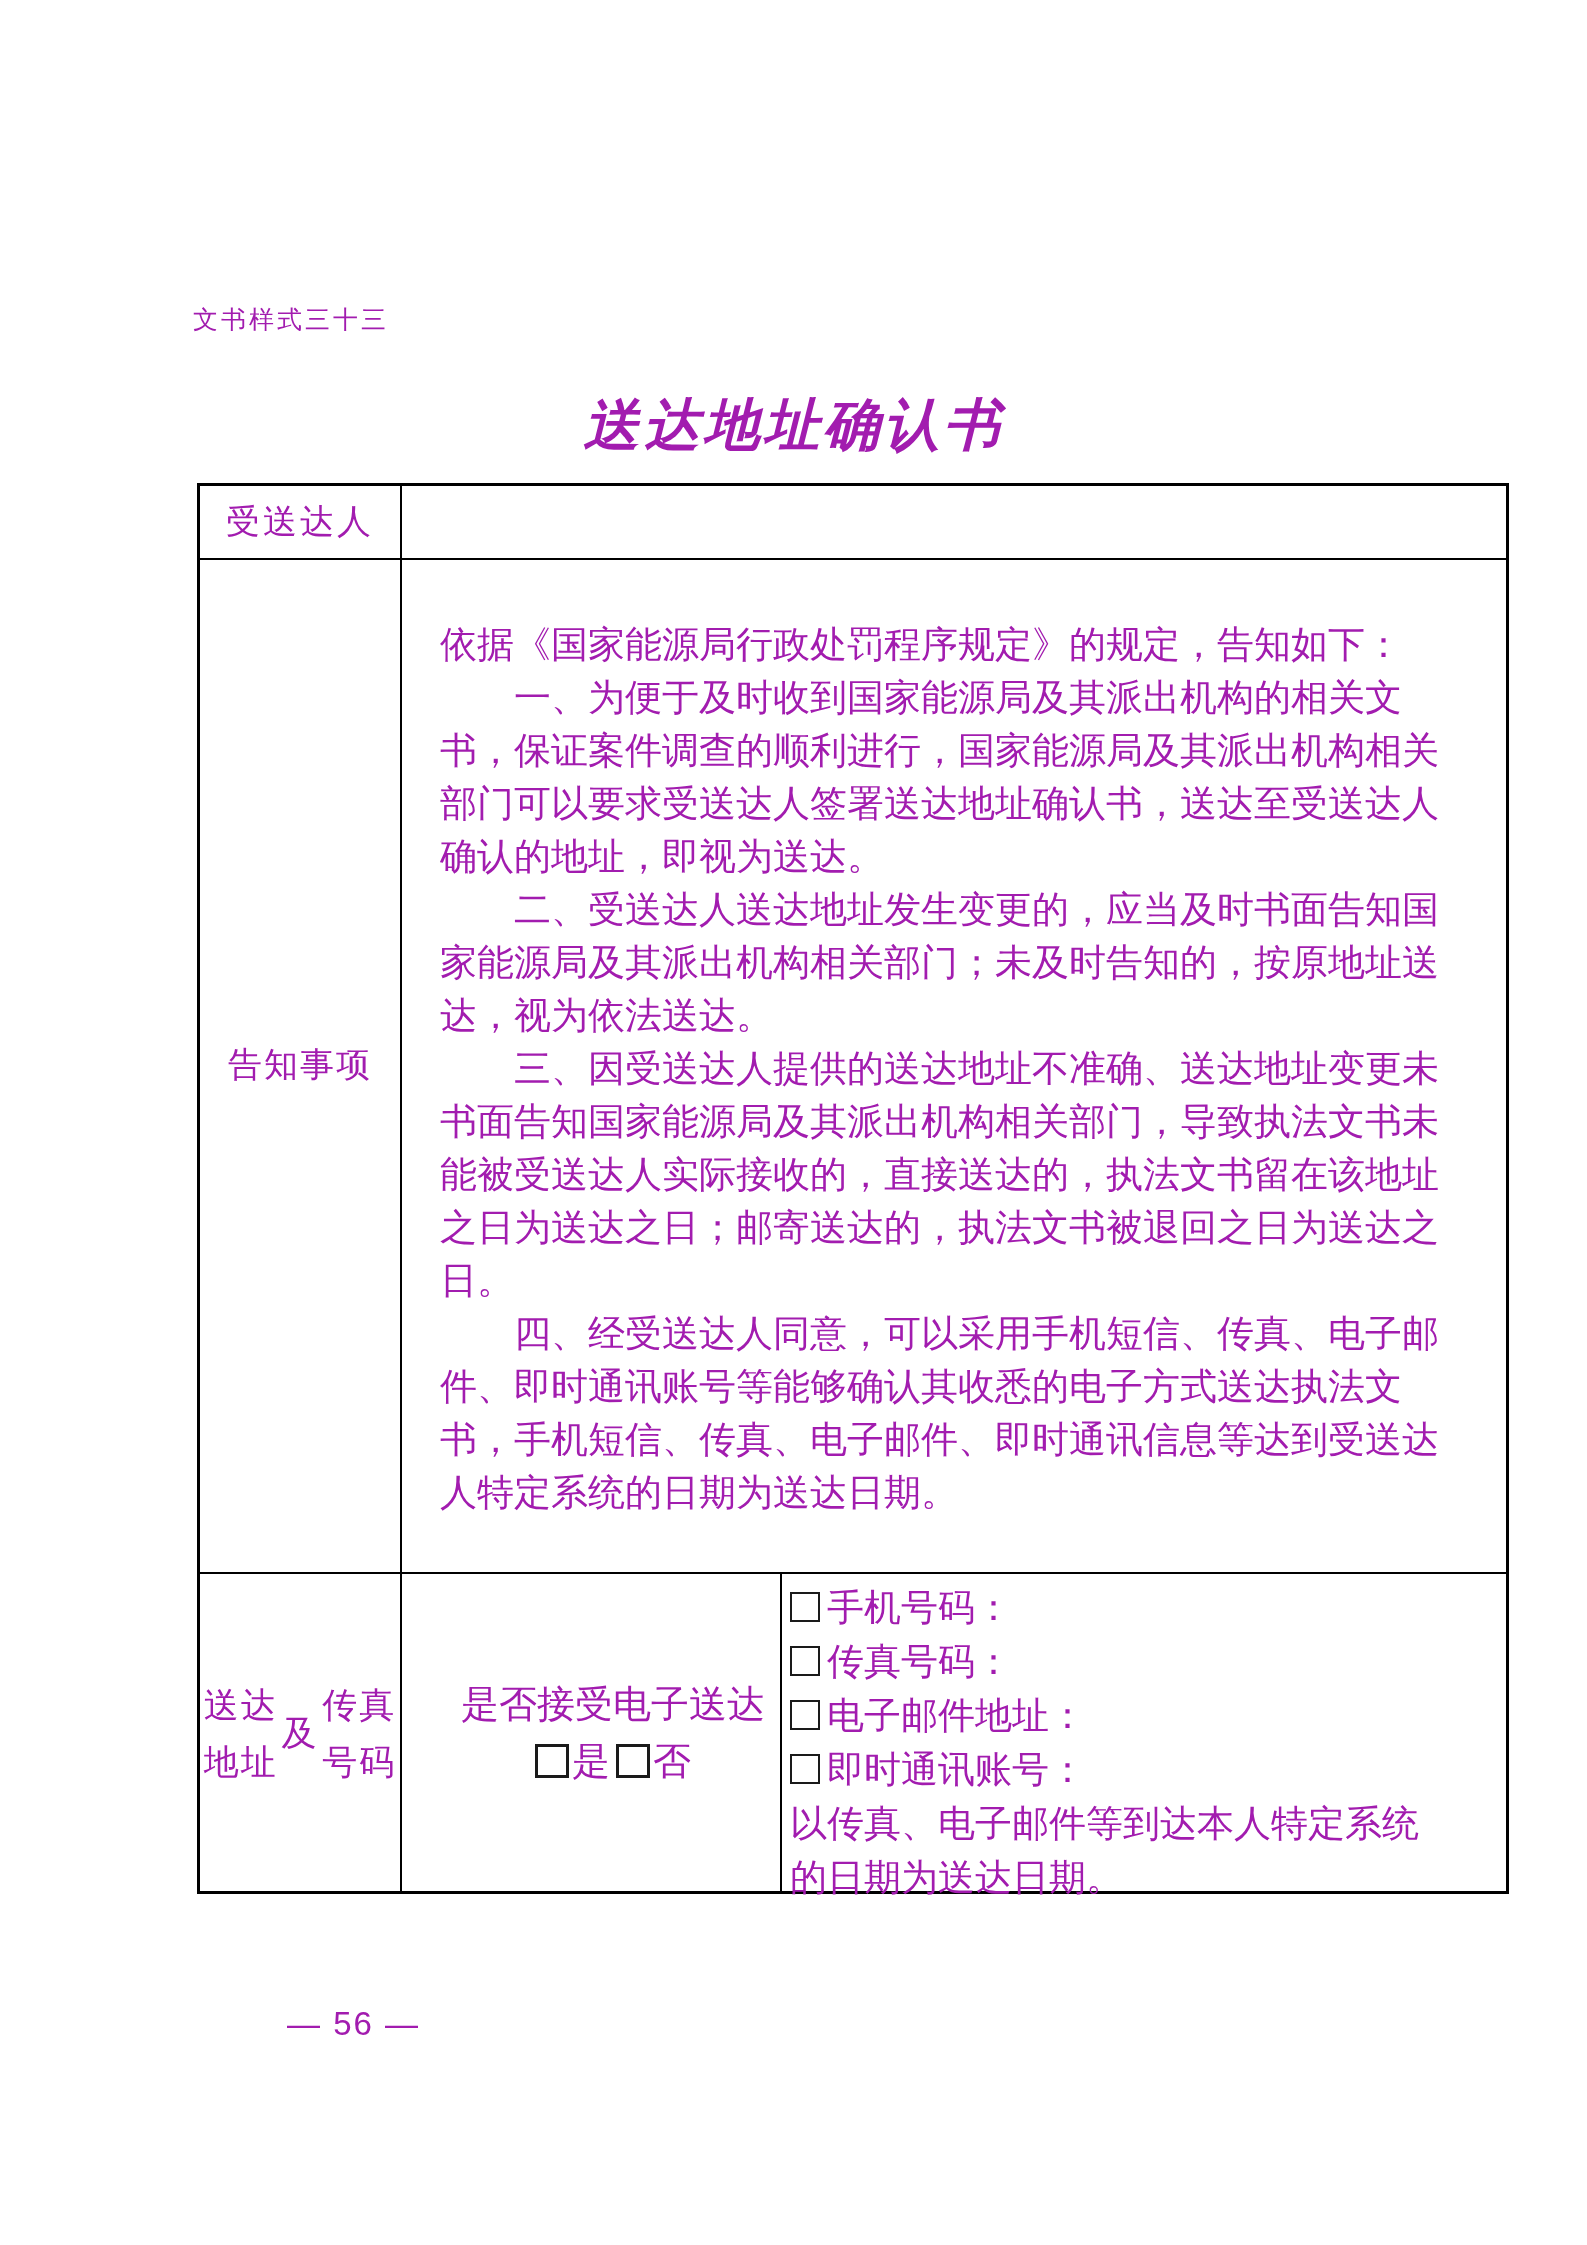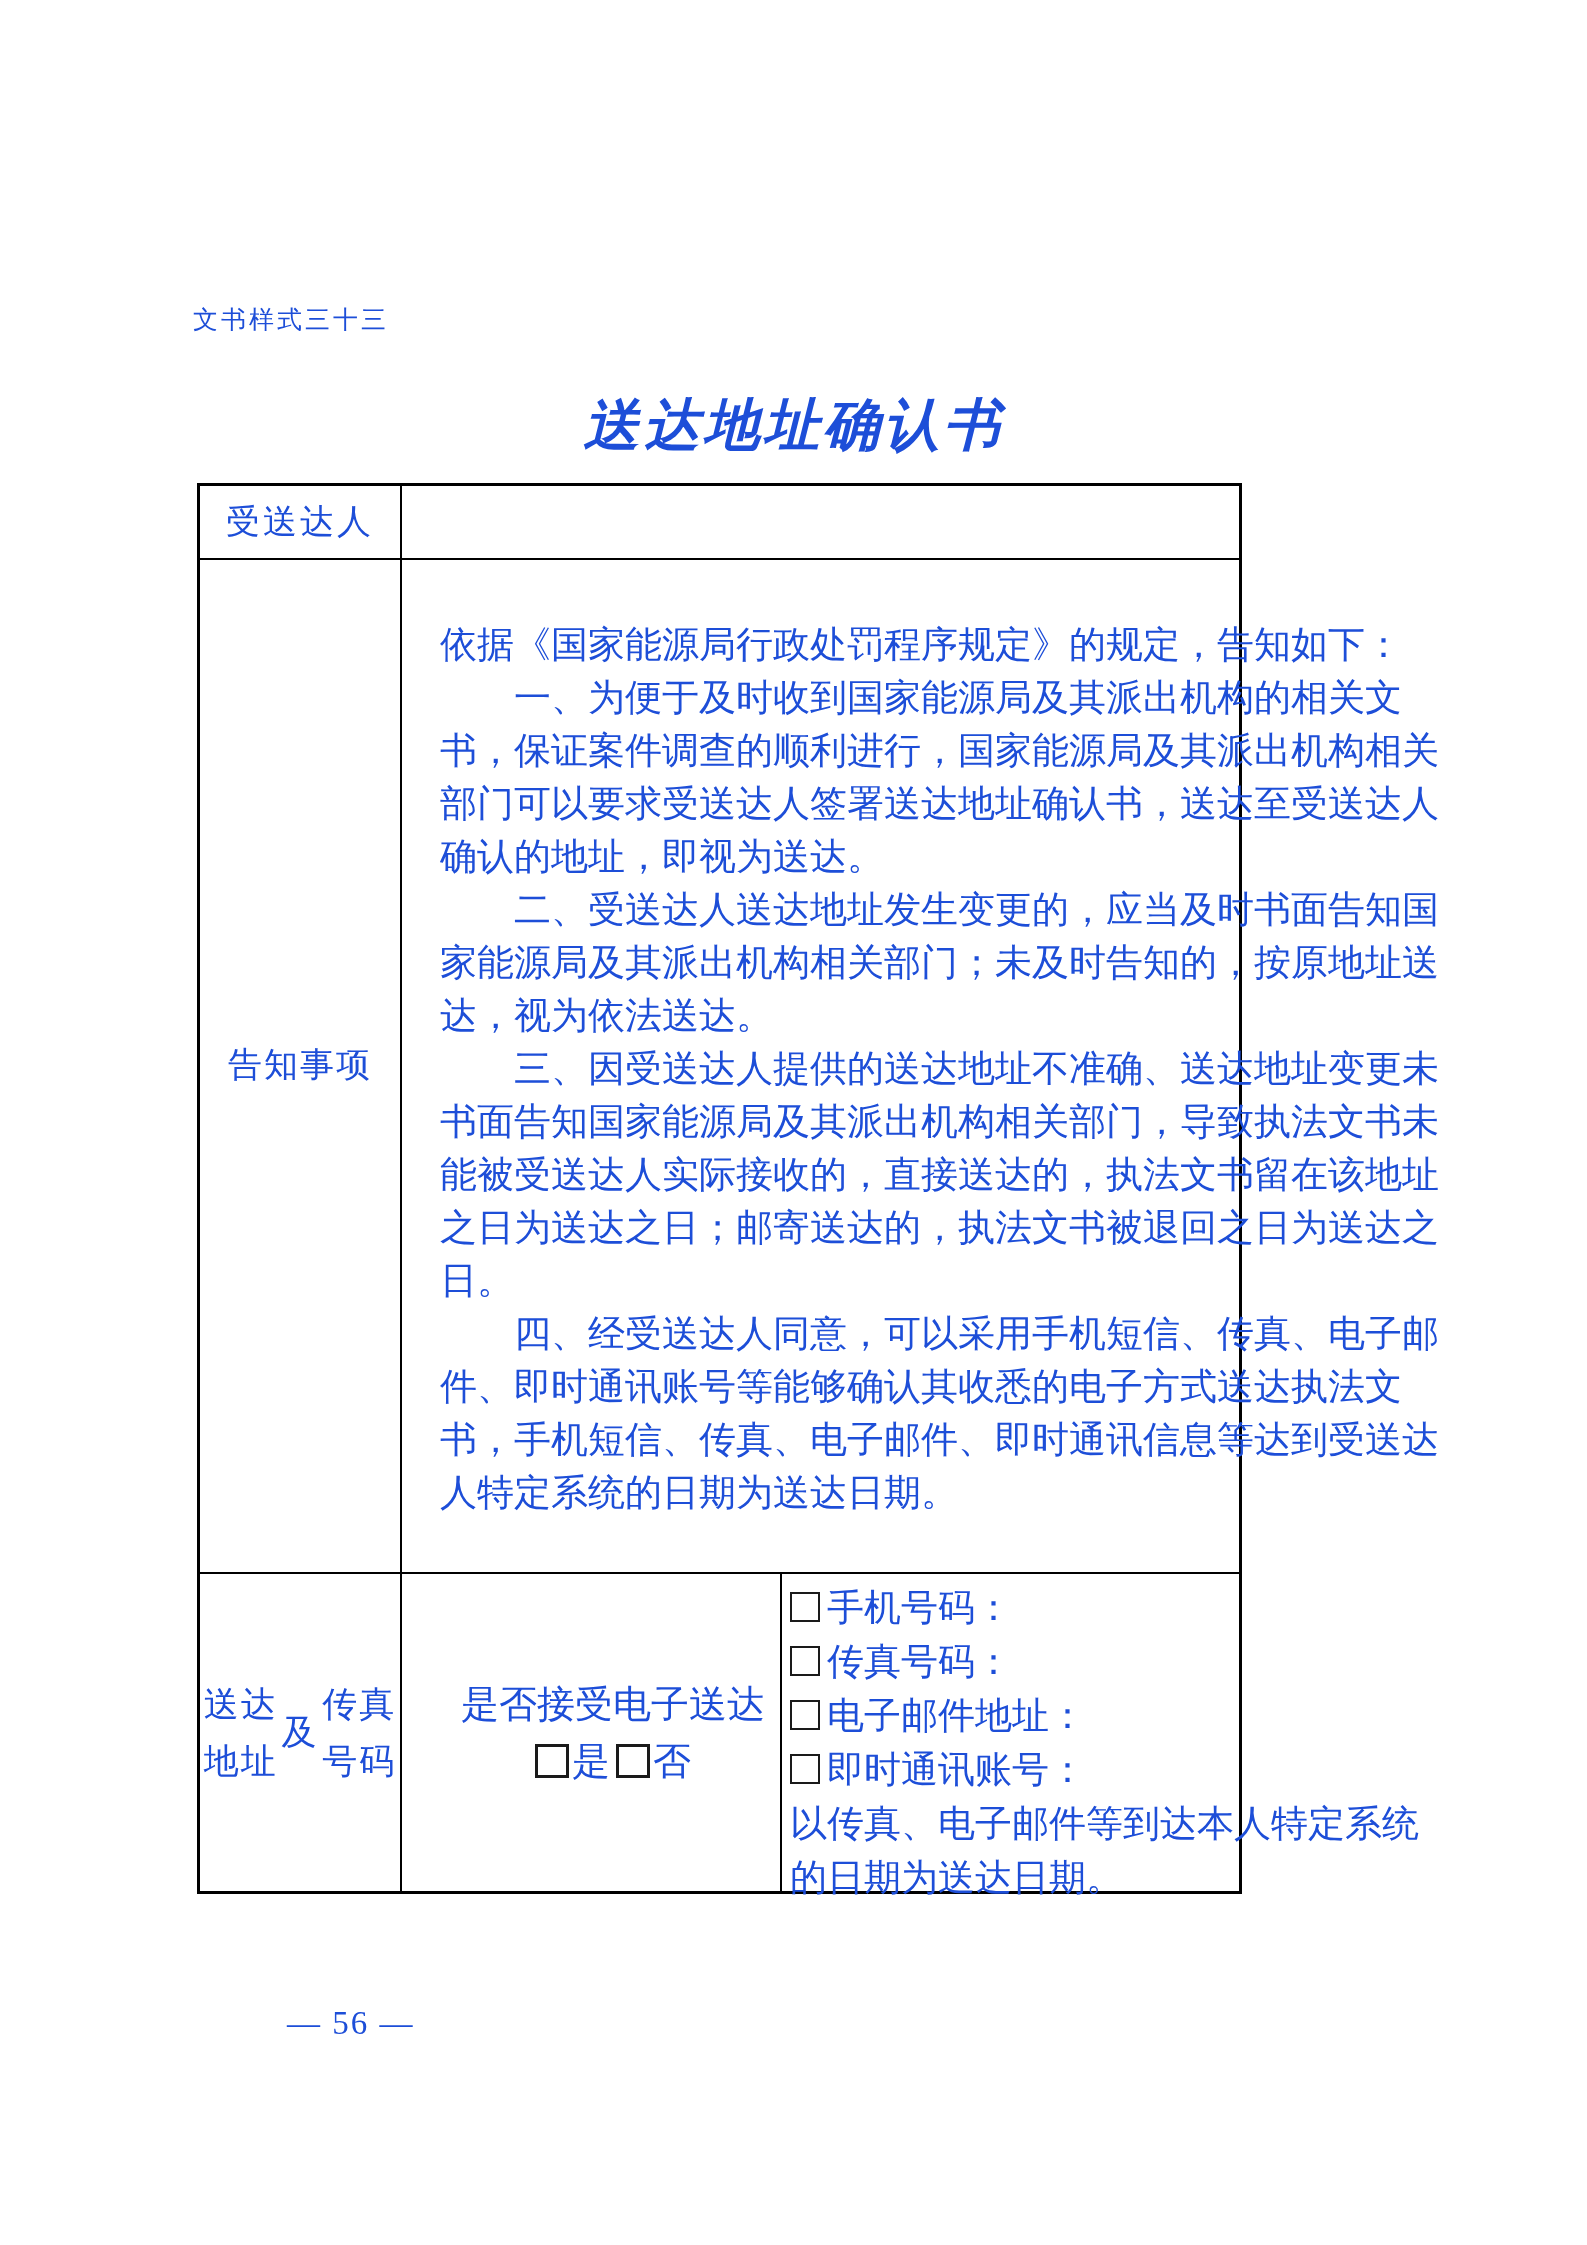--- a/index.html
+++ b/index.html
@@ -1,33 +1,33 @@
 <!DOCTYPE html>
 <html><head>
 <meta charset="utf-8">
 <style>
   html,body { margin:0; padding:0; background:#ffffff; }
   .page {
     position:relative; width:1587px; height:2245px;
-    background:#ffffff; color:#1d4ed8;
-    font-family:Liberation Serif, serif;
+    background:#ffffff; color:#a21caf;
+    font-family:Liberation Sans, sans-serif;
     overflow:hidden;
   }
   .style-label {
     position:absolute; left:193px; top:303px;
     font-size:25px; letter-spacing:3px;
   }
   .doc-title {
     position:absolute; left:0; top:388px; width:100%;
     text-align:center; font-size:56px; font-weight:bold; font-style:italic;
     letter-spacing:4px;
   }
   .tbl {
     position:absolute; left:197px; top:483px;
-    width:1045px; height:1411px;
+    width:1312px; height:1411px;
     border:3px solid #000; box-sizing:border-box;
   }
   .hline,.vline { position:absolute; background:#000; }
   .hline { left:0; width:100%; height:2px; }
   .vline { width:2px; }
   .hline.h1 { top:72px; }
   .hline.h2 { top:1086px; }
   .vline.v1 { left:200px; top:0; height:100%; }
   .vline.v2 { left:580px; top:1086px; bottom:0; }
   .cell { position:absolute; box-sizing:border-box; }

